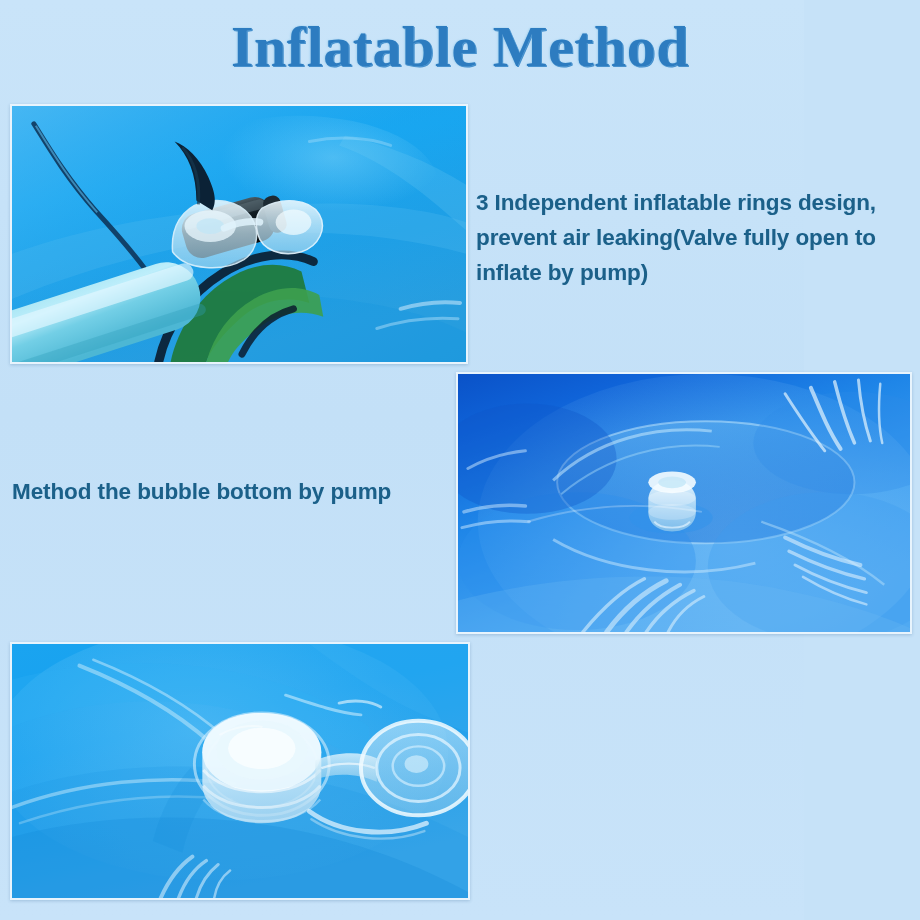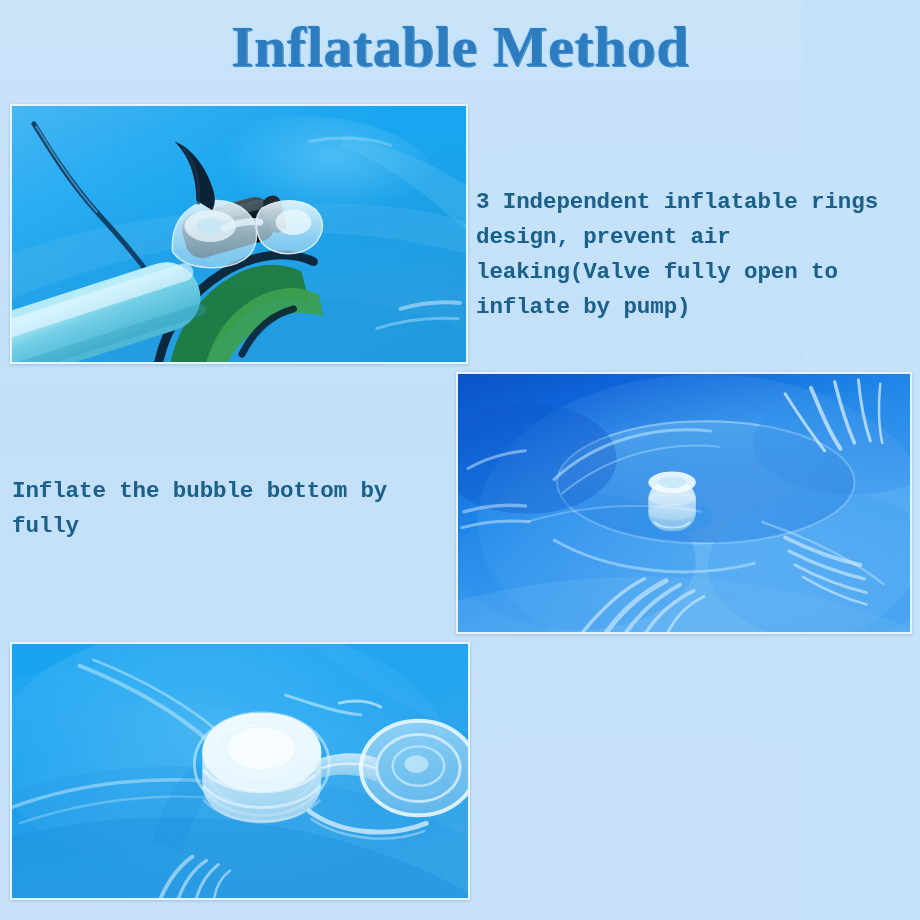--- a/index.html
+++ b/index.html
@@ -54,21 +54,21 @@
   }
 
   #panel-1 { left: 10px;  top: 104px; width: 458px; height: 260px; }
   #panel-2 { left: 456px; top: 372px; width: 456px; height: 262px; }
   #panel-3 { left: 10px;  top: 642px; width: 460px; height: 258px; }
 
   
   .caption {
     position: absolute;
     color: #1b6089;
-    font-family: Liberation Mono, monospace;
+    font-family: Liberation Sans, sans-serif;
     font-weight: bold;
     font-size: 22.5px;
     line-height: 35px;
     letter-spacing: -0.1px;
     text-shadow: 0 0 1px rgba(160, 205, 235, 0.55);
   }
   #caption-1 { left: 476px; top: 185px; width: 424px; }
   #caption-2 { left: 12px;  top: 474px; width: 430px; }
   #caption-3 { left: 480px; top: 734px; width: 410px; }
 </style>
@@ -323,16 +323,16 @@
       <path d="M300,170 C330,192 378,198 418,182" stroke="#eaf7ff" stroke-width="5" fill="none" opacity="0.7" stroke-linecap="round"></path>
       <path d="M302,178 C332,198 378,204 416,190" stroke="#bfe4f8" stroke-width="2.5" fill="none" opacity="0.5" stroke-linecap="round"></path>
 
       <path d="M330,60 C346,56 362,58 372,64" stroke="#ffffff" stroke-width="3" fill="none" opacity="0.55" stroke-linecap="round"></path>
       <path d="M210,92 C224,84 240,82 252,84" stroke="#ffffff" stroke-width="2" fill="none" opacity="0.4" stroke-linecap="round"></path>
     </svg>
   </div>
 
   <div class="caption" id="caption-1">3 Independent inflatable rings design, prevent air leaking(Valve fully open to inflate by pump)</div>
 
-  <div class="caption" id="caption-2">Inflate the bubble bottom by fully</div>
+  <div class="caption" id="caption-2">Method the bubble bottom by pump</div>
 
 
 </div>
 
 </body></html>

